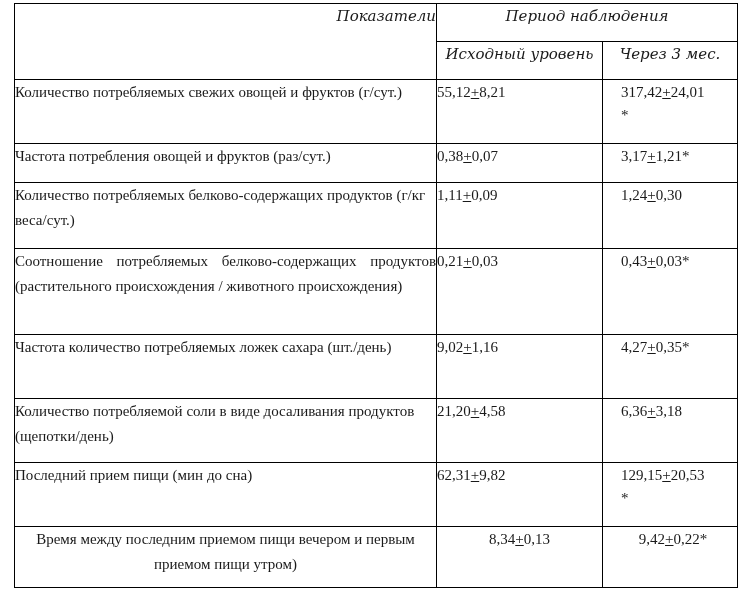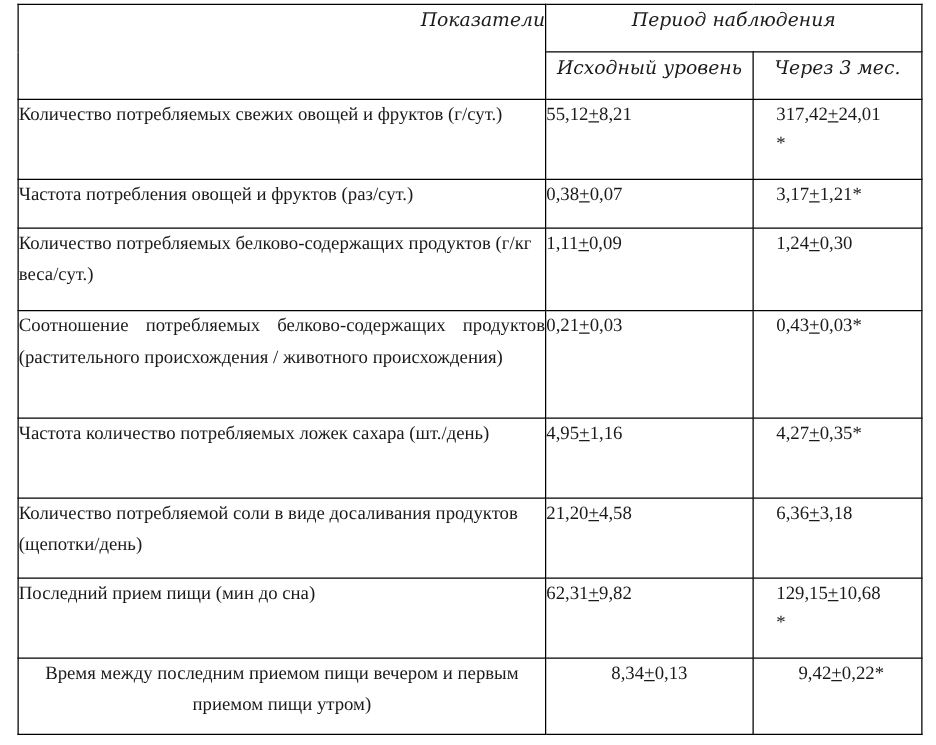--- a/index.html
+++ b/index.html
@@ -82,32 +82,32 @@
         <td class="val"><span>1,11</span><span class="pm">+</span><span>0,09</span></td>
         <td class="val c3v"><span>1,24</span><span class="pm">+</span><span>0,30</span></td>
       </tr>
       <tr style="height: 86px;">
         <td class="label justify">Соотношение потребляемых белково-содержащих продуктов (растительного происхождения / животного происхождения)</td>
         <td class="val"><span>0,21</span><span class="pm">+</span><span>0,03</span></td>
         <td class="val c3v"><span>0,43</span><span class="pm">+</span><span>0,03</span><span>*</span></td>
       </tr>
       <tr style="height: 64px;">
         <td class="label">Частота количество потребляемых ложек сахара (шт./день)</td>
-        <td class="val"><span>4,95</span><span class="pm">+</span><span>1,16</span></td>
+        <td class="val"><span>9,02</span><span class="pm">+</span><span>1,16</span></td>
         <td class="val c3v"><span>4,27</span><span class="pm">+</span><span>0,35</span><span>*</span></td>
       </tr>
       <tr style="height: 64px;">
         <td class="label">Количество потребляемой соли в виде досаливания  продуктов (щепотки/день)</td>
         <td class="val"><span>21,20</span><span class="pm">+</span><span>4,58</span></td>
         <td class="val c3v"><span>6,36</span><span class="pm">+</span><span>3,18</span></td>
       </tr>
       <tr style="height: 64px;">
         <td class="label">Последний прием пищи (мин до сна)</td>
         <td class="val"><span>62,31</span><span class="pm">+</span><span>9,82</span></td>
-        <td class="val c3v"><span>129,15</span><span class="pm">+</span><span>10,68</span><span class="star">*</span></td>
+        <td class="val c3v"><span>129,15</span><span class="pm">+</span><span>20,53</span><span class="star">*</span></td>
       </tr>
       <tr style="height: 61px; text-align: center;">
         <td class="label">Время между последним приемом пищи вечером и первым приемом пищи утром)</td>
         <td class="val"><span>8,34</span><span class="pm">+</span><span>0,13</span></td>
         <td class="val c3v"><span>9,42</span><span class="pm">+</span><span>0,22</span><span>*</span></td>
       </tr>
     </tbody>
 </table>
 
 </body></html>

